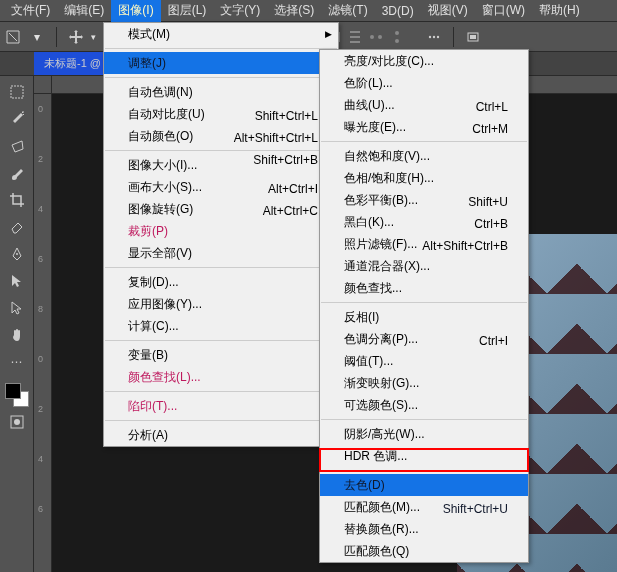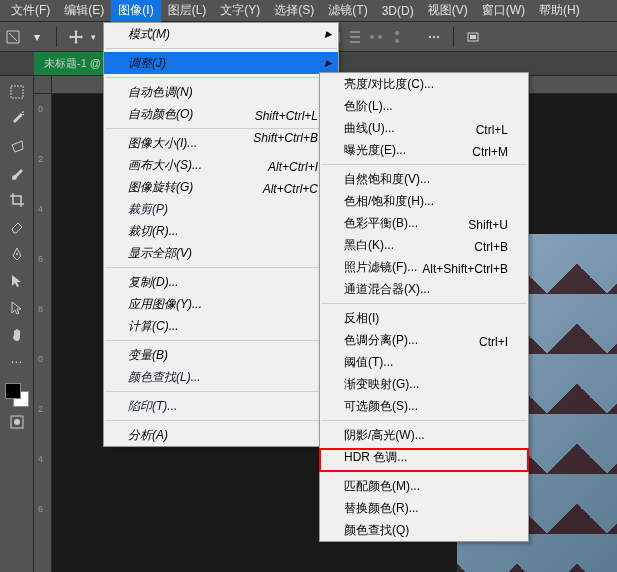--- a/index.html
+++ b/index.html
@@ -8,47 +8,47 @@
   .menubar-item { padding: 15px 7px; cursor: default; }
   .menubar-item.active { background: #1473e6; color: #fef9c3; }
   .optbar { background: #535353; height: 30px; border-bottom: 1px solid #2a2a2a; display: flex; align-items: center; padding-left: 4px; gap: 6px; }
   .opt-icon { width: 18px; height: 18px; display: flex; align-items: center; justify-content: center; }
   .opt-divider { width: 1px; height: 20px; background: #2a2a2a; margin: 0 4px; }
   .checkbox { width: 12px; height: 12px; border: 1px solid #888; background: #3a3a3a; display: inline-flex; align-items: center; justify-content: center; margin-right: 4px; }
   .checkbox.checked::after { content: "✓"; font-size: 10px; color: #ddd; }
   .align-group { display: flex; gap: 1px; margin-left: 8px; }
   .align-btn { width: 20px; height: 18px; display: flex; align-items: center; justify-content: center; }
   .tabbar { background: #434343; height: 24px; display: flex; align-items: center; border-bottom: 1px solid #2a2a2a; }
-  .doc-tab { padding: 4px 10px; background: #15803d; font-size: 11px; color: #ccc; display: flex; align-items: center; gap: 6px; margin-left: 34px; }
+  .doc-tab { padding: 4px 10px; background: #1d4ed8; font-size: 11px; color: #ccc; display: flex; align-items: center; gap: 6px; margin-left: 34px; }
   .workspace { position: absolute; top: 76px; left: 0; right: 0; bottom: 0; display: flex; }
   .toolbar { width: 34px; background: #535353; border-right: 1px solid #2a2a2a; display: flex; flex-direction: column; align-items: center; padding-top: 4px; gap: 3px; }
   .tool { width: 24px; height: 24px; display: flex; align-items: center; justify-content: center; color: #ccc; position: relative; }
   .swatch { width: 24px; height: 24px; position: relative; margin-top: 6px; }
   .swatch .fg { position: absolute; top: 0; left: 0; width: 16px; height: 16px; background: #000; border: 1px solid #888; }
   .swatch .bg { position: absolute; bottom: 0; right: 0; width: 16px; height: 16px; background: #fff; border: 1px solid #888; }
   .canvas-area { flex: 1; background: #262626; position: relative; overflow: hidden; }
   .ruler-h { position: absolute; top: 0; left: 18px; right: 0; height: 18px; background: #535353; border-bottom: 1px solid #2a2a2a; }
   .ruler-v { position: absolute; top: 18px; left: 0; bottom: 0; width: 18px; background: #535353; border-right: 1px solid #2a2a2a; }
   .ruler-corner { position: absolute; top: 0; left: 0; width: 18px; height: 18px; background: #535353; border-right: 1px solid #2a2a2a; border-bottom: 1px solid #2a2a2a; }
   .canvas-img { position: absolute; top: 18px; left: 18px; right: 0; bottom: 0; background: #1a1a1a; }
   .puzzle { position: absolute; right: 0; top: 140px; width: 160px; height: 340px; background: linear-gradient(135deg, #8aa8c0, #5a7a90); }
   .puzzle::before { content: ""; position: absolute; inset: 0; background-image:
     linear-gradient(45deg, #2a0000 25%, transparent 25%),
     linear-gradient(-45deg, #2a0000 25%, transparent 25%);
     background-size: 60px 60px; opacity: 0.7; }
   
   .menu { position: absolute; background: #f0f0f0; border: 1px solid #999; box-shadow: 2px 2px 4px rgba(0,0,0,0.3); color: #000; z-index: 100; }
   .menu-item { height: 22px; display: flex; align-items: center; padding: 0 20px 0 24px; position: relative; white-space: nowrap; }
   .menu-item.hi { background: #1473e6; color: #0f172a; }
-  .menu-item.disabled { color: #0f172a; }
+  .menu-item.disabled { color: #be185d; }
   .menu-item .shortcut { position: absolute; right: 20px; margin-top: 48px; }
   .menu-item .arrow { position: absolute; right: 6px; font-size: 9px; }
   .menu-sep { height: 1px; background: #ccc; margin: 3px 1px; }
-  .menu1 { top: 22px; left: 103px; width: 236px; font-style: italic; }
-  .menu2 { top: 72px; left: 319px; width: 210px; }
+  .menu1 { top: 22px; left: 103px; width: 236px; }
+  .menu2 { top: 49px; left: 319px; width: 210px; }
   .highlight-box { position: absolute; border: 2px solid #f00; z-index: 101; pointer-events: none; }
   .hb1 { top: 448px; left: 319px; width: 210px; height: 24px; }
   .ruler-tick { position: absolute; color: #999; font-size: 9px; }
 </style>
 </head>
 <body>
 
 <div class="menubar">
   <span class="menubar-item">文件(F)</span>
   <span class="menubar-item">编辑(E)</span>
@@ -270,43 +270,44 @@
     <div class="menu-item hi">
       <span>调整(J)</span>
       <span class="arrow">▶</span>
     </div>
     <div class="menu-sep"></div>
     <div class="menu-item">
       <span>自动色调(N)</span>
       <span class="shortcut">Shift+Ctrl+L</span>
     </div>
     <div class="menu-item">
+      <span>自动对比度(U)</span>
+      <span class="shortcut">Alt+Shift+Ctrl+L</span>
+    </div>
+    <div class="menu-item">
       <span>自动颜色(O)</span>
       <span class="shortcut">Shift+Ctrl+B</span>
     </div>
     <div class="menu-sep"></div>
     <div class="menu-item">
       <span>图像大小(I)...</span>
       <span class="shortcut">Alt+Ctrl+I</span>
     </div>
     <div class="menu-item">
       <span>画布大小(S)...</span>
       <span class="shortcut">Alt+Ctrl+C</span>
     </div>
     <div class="menu-item">
       <span>图像旋转(G)</span>
       <span class="arrow">▶</span>
     </div>
     <div class="menu-item disabled">
       <span>裁剪(P)</span>
     </div>
     <div class="menu-item">
-      <span>裁切(R)...</span>
-    </div>
-    <div class="menu-item">
       <span>显示全部(V)</span>
     </div>
     <div class="menu-sep"></div>
     <div class="menu-item">
       <span>复制(D)...</span>
     </div>
     <div class="menu-item">
       <span>应用图像(Y)...</span>
     </div>
     <div class="menu-item">
@@ -361,20 +362,23 @@
     <div class="menu-item">
       <span>黑白(K)...</span>
       <span class="shortcut">Alt+Shift+Ctrl+B</span>
     </div>
     <div class="menu-item">
       <span>照片滤镜(F)...</span>
     </div>
     <div class="menu-item">
       <span>通道混合器(X)...</span>
     </div>
+    <div class="menu-item">
+      <span>颜色查找...</span>
+    </div>
     <div class="menu-sep"></div>
     <div class="menu-item">
       <span>反相(I)</span>
       <span class="shortcut">Ctrl+I</span>
     </div>
     <div class="menu-item">
       <span>色调分离(P)...</span>
     </div>
     <div class="menu-item">
       <span>阈值(T)...</span>
@@ -386,24 +390,28 @@
       <span>可选颜色(S)...</span>
     </div>
     <div class="menu-sep"></div>
     <div class="menu-item">
       <span>阴影/高光(W)...</span>
     </div>
     <div class="menu-item">
       <span>HDR 色调...</span>
     </div>
     <div class="menu-sep"></div>
+    <div class="menu-item hi">
+      <span>去色(D)</span>
+      <span class="shortcut">Shift+Ctrl+U</span>
+    </div>
     <div class="menu-item">
       <span>匹配颜色(M)...</span>
     </div>
     <div class="menu-item">
       <span>替换颜色(R)...</span>
     </div>
     <div class="menu-item">
-      <span>颜色查找(Q)</span>
+      <span>匹配颜色(Q)</span>
     </div>
   </div>
 
 <div class="highlight-box hb1"></div>
 
 </body></html>

